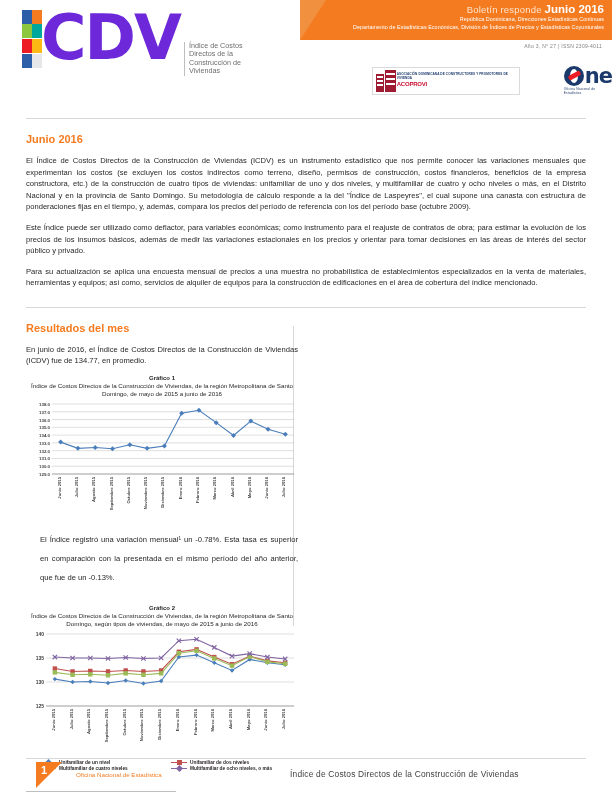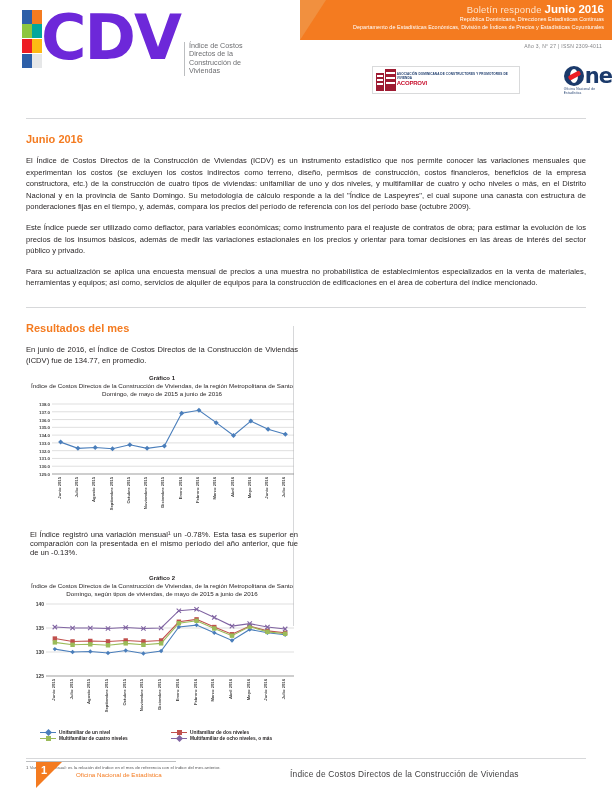--- a/index.html
+++ b/index.html
@@ -115,21 +115,21 @@
     color: #808285;
     letter-spacing: .3px;
   }
 
   
   .partners {
     position: absolute;
     left: 340px;
     top: 66px;
     display: flex;
-    align-items: flex-start;
+    align-items: center;
     gap: 44px;
     padding-left: 32px;
   }
   .acoprovi {
     display: flex;
     align-items: center;
     gap: 2px;
     border: 1px solid #d9dadb;
     padding: 2px 3px;
   }
@@ -229,23 +229,23 @@
   .chart-sub {
     text-align: center;
     font-size: 6.2px;
     line-height: 8px;
     margin: 0 0 2px 0;
   }
   .chart-box { width: 100%; }
 
   .note {
     font-size: 7.6px;
-    line-height: 9px;
+    line-height: 19px;
     text-align: justify;
-    margin: 8px 0 0 4px;
+    margin: 8px 0 0 14px;
   }
 
   .legend {
     display: grid;
     grid-template-columns: 1fr 1fr;
     gap: 1px 4px;
     margin-top: 4px;
     padding-left: 14px;
   }
   .legend-item {

